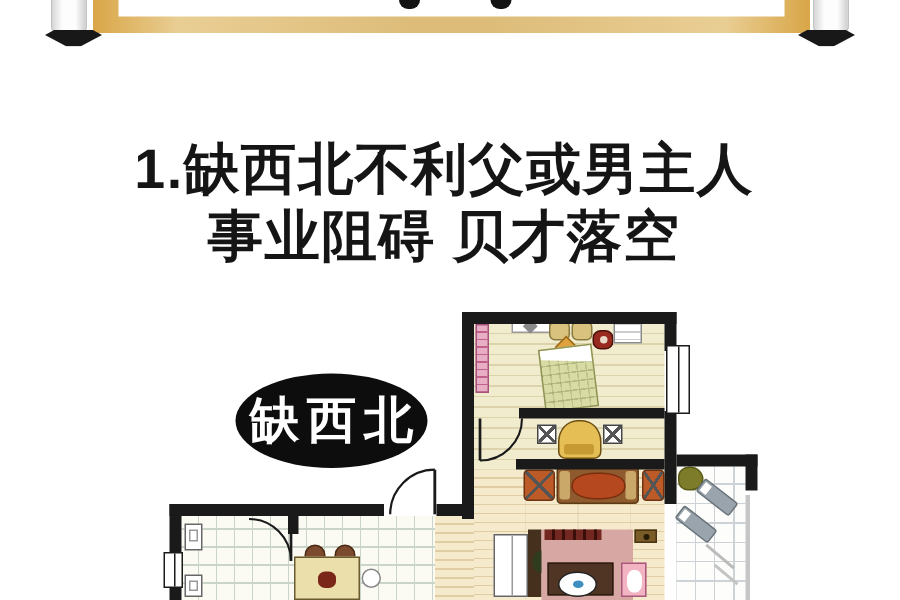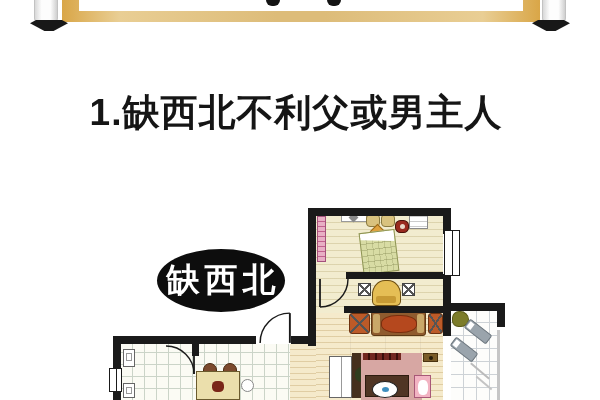--- a/index.html
+++ b/index.html
@@ -59,20 +59,21 @@
     <div class="abs char-mark" style="left:266px;width:14px;"></div>
     <div class="abs char-mark" style="left:327px;width:14px;"></div>
     <div class="abs roller" style="left:34px;"></div>
     <div class="abs foot" style="left:30px;"></div>
     <div class="abs roller" style="left:542px;"></div>
     <div class="abs foot" style="left:532px;"></div>
   </div>
 
   <div class="abs heading">
     <div>1.缺西北不利父或男主人</div>
+    <div>事业阻碍 贝才落空</div>
   </div>
 
   <div>
 
     <div class="abs floor-bed" style="left:316px;top:216px;width:127px;height:97px;"></div>
     <div class="abs floor-wood" style="left:316px;top:313px;width:127px;height:87px;"></div>
     <div class="abs floor-wood" style="left:290px;top:344px;width:26px;height:56px;"></div>
     <div class="abs floor-tile" style="left:121px;top:344px;width:169px;height:56px;"></div>
     <div class="abs floor-balc" style="left:451px;top:311px;width:46px;height:89px;"></div>
 

